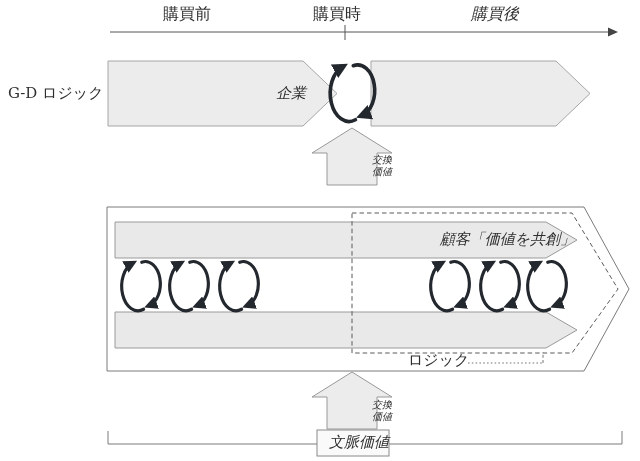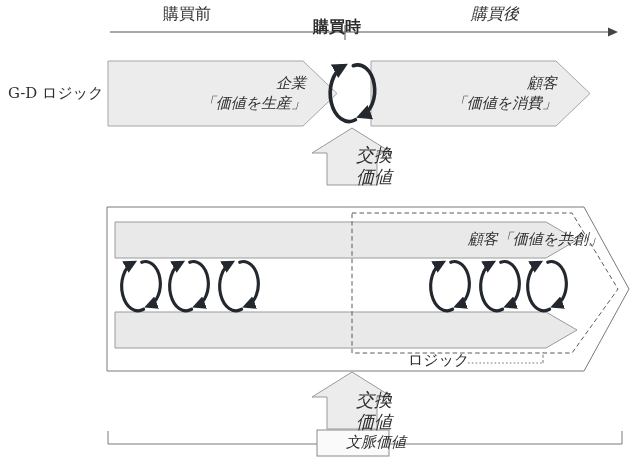--- a/index.html
+++ b/index.html
@@ -5,21 +5,21 @@
   html,body{margin:0;padding:0;background:#fff;}
   .stage{
     position:relative;width:640px;height:461px;background:#ffffff;overflow:hidden;
     font-family:"DejaVu Serif","Liberation Serif",serif;color:#2e2e2e;
   }
   .stage svg.bg{position:absolute;left:0;top:0;}
   .lbl{position:absolute;white-space:nowrap;}
   .t-center{transform:translateX(-50%);}
   .fs16{font-size:16px;}
   .fs15{font-size:15px;}
-  .fs14{font-size:18px;}
+  .fs14{font-size:10px;}
   .txtbox{
     position:absolute;display:flex;flex-direction:column;align-items:flex-end;
     justify-content:center;text-align:center;line-height:1.3;font-style:italic;
   }
   .txtbox.tight{line-height:1.22;}
 </style>
 </head>
 <body>
 
 <div class="stage">
@@ -72,49 +72,44 @@
     <polygon points="352,372 392,397 377,397 377,429 327,429 327,397 312,397" fill="#ececec" stroke="#999"></polygon>
 
     <g stroke="#7a7a7a" fill="none">
       <polyline points="108,431 108,444 317,444"></polyline>
       <polyline points="389,444 622,444 622,431"></polyline>
     </g>
     <rect x="317" y="430" width="72" height="26" fill="#fafafa" stroke="#8a8a8a"></rect>
   </svg>
 
   <div class="lbl t-center fs16" style="left:187px;top:4px;">購買前</div>
-  <div class="lbl t-center fs16" style="left:337px;top:17px;font-weight:bold;">購買時</div>
+  <div class="lbl t-center fs16" style="left:337px;top:4px;">購買時</div>
   <div class="lbl t-center fs16" style="left:495px;top:4px;font-style:italic;">購買後</div>
 
   <div class="lbl fs15" style="left:8px;top:84px;text-align:center;">G-D ロジック</div>
 
   <div class="txtbox fs15" style="left:108px;top:62px;width:198px;height:63px;">
     <span>企業</span>
-    <span>「価値を生産」</span>
   </div>
 
-  <div class="txtbox fs15" style="left:371px;top:62px;width:186px;height:63px;">
-    <span>顧客</span>
-    <span>「価値を消費」</span>
-  </div>
 
   <div class="txtbox tight fs14" style="left:312px;top:146px;width:80px;height:40px;">
     <span>交換</span>
     <span>価値</span>
   </div>
 
 
-  <div class="txtbox fs15" style="left:115px;top:221px;width:460px;height:37px;padding-left:28px;">
+  <div class="txtbox fs15" style="left:115px;top:221px;width:460px;height:37px;">
     <span>顧客「価値を共創」</span>
   </div>
 
   <div class="lbl fs15" style="left:408px;top:351px;">ロジック</div>
 
   <div class="txtbox tight fs14" style="left:312px;top:390px;width:80px;height:42px;">
     <span>交換</span>
     <span>価値</span>
   </div>
 
-  <div class="txtbox fs15" style="left:317px;top:430px;width:72px;height:26px;margin-left:17px;">
+  <div class="txtbox fs15" style="left:317px;top:430px;width:72px;height:26px;">
     <span>文脈価値</span>
   </div>
 
 </div>
 
 </body></html>

